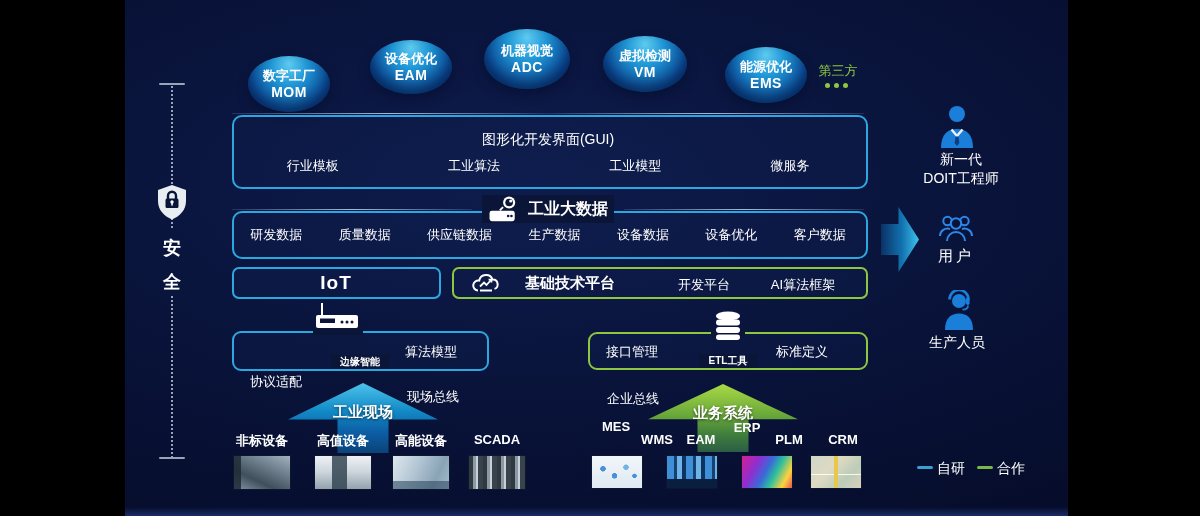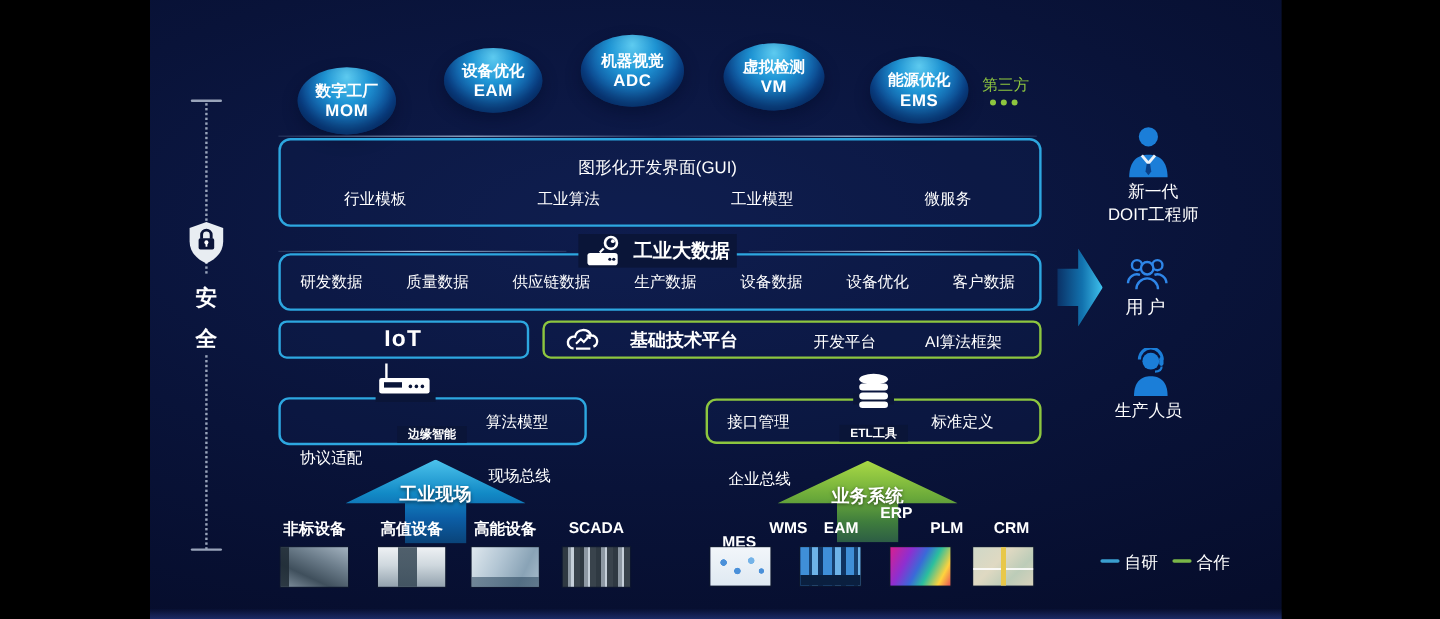--- a/index.html
+++ b/index.html
@@ -233,21 +233,21 @@
 
     <div class="t tc b fs13" style="left:137px;top:432px;">非标设备</div>
     <div class="t tc b fs13" style="left:218px;top:432px;">高值设备</div>
     <div class="t tc b fs13" style="left:296px;top:432px;">高能设备</div>
     <div class="t tc b fs13" style="left:372px;top:432px;">SCADA</div>
     <div class="ph ph-nonstd" style="left:109px;top:456px;"></div>
     <div class="ph ph-highvalue" style="left:190px;top:456px;"></div>
     <div class="ph ph-highenergy" style="left:268px;top:456px;"></div>
     <div class="ph ph-scada" style="left:344px;top:456px;"></div>
 
-    <div class="t tc b fs13" style="left:491px;top:444px;">MES</div>
+    <div class="t tc b fs13" style="left:491px;top:419px;">MES</div>
     <div class="t tc b fs13" style="left:532px;top:432px;">WMS</div>
     <div class="t tc b fs13" style="left:576px;top:432px;">EAM</div>
     <div class="t tc b fs13" style="left:622px;top:420px;">ERP</div>
     <div class="t tc b fs13" style="left:664px;top:432px;">PLM</div>
     <div class="t tc b fs13" style="left:718px;top:432px;">CRM</div>
     <div class="ph2 ph-mes" style="left:467px;top:456px;"></div>
     <div class="ph2 ph-wms" style="left:542px;top:456px;"></div>
     <div class="ph2 ph-plm" style="left:617px;top:456px;"></div>
     <div class="ph2 ph-crm" style="left:686px;top:456px;"></div>
 

